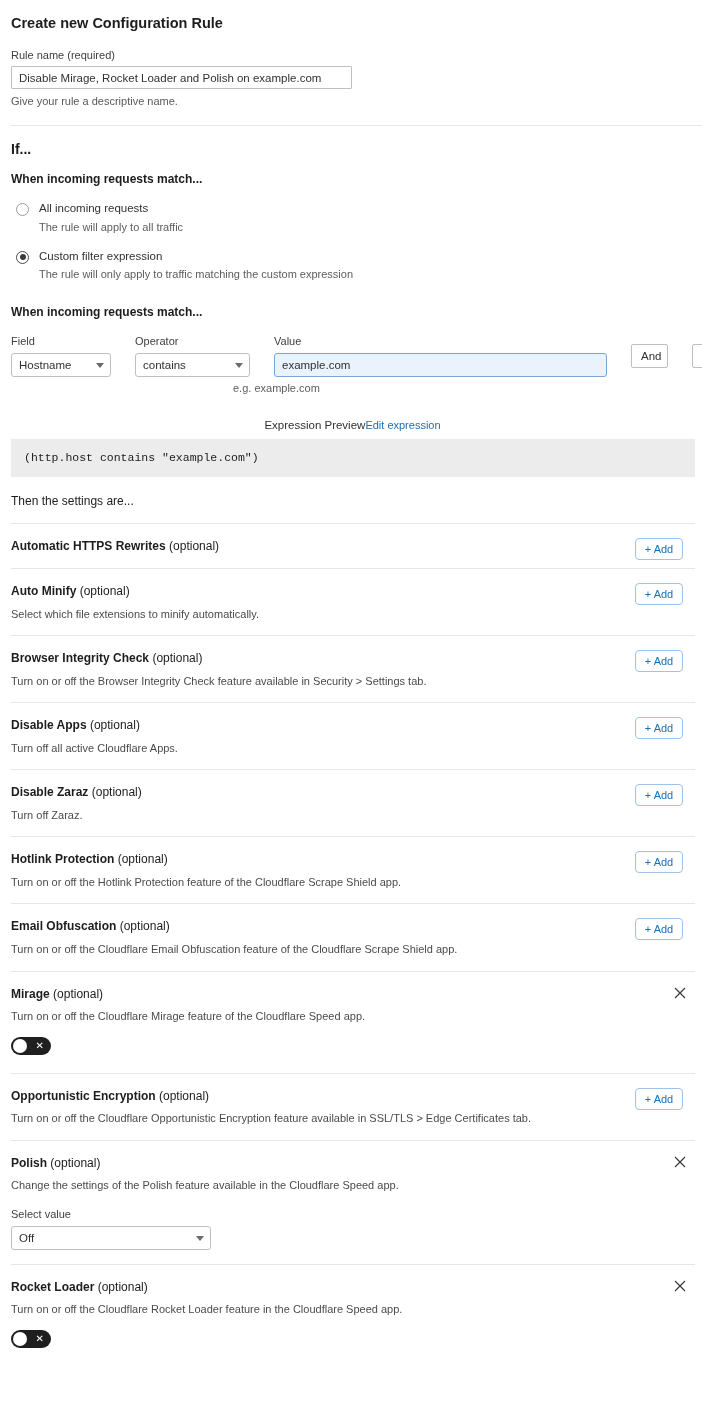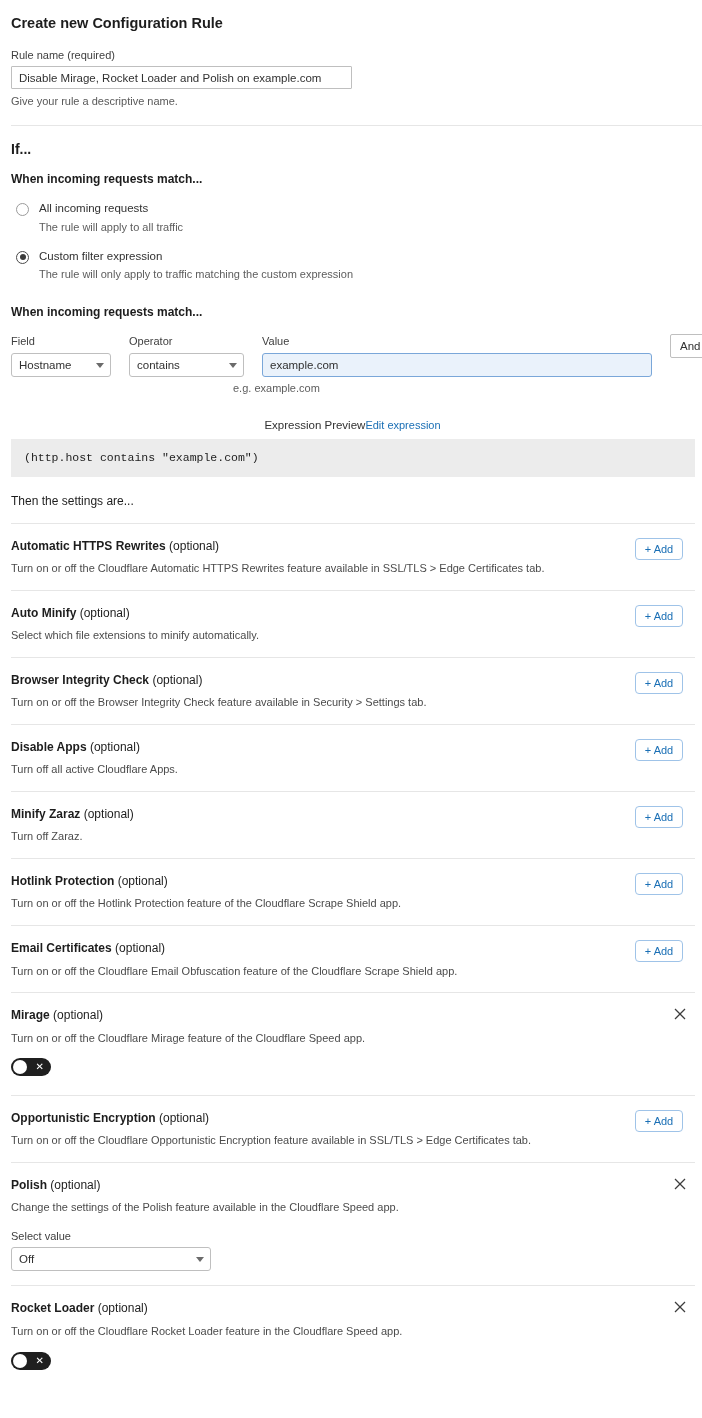--- a/index.html
+++ b/index.html
@@ -92,22 +92,22 @@
     font-size: 11.5px;
     color: #313131;
   }
   .radio-text .r-desc {
     font-size: 11px;
     color: #5d5d5d;
     margin-top: 3px;
   }
   .filter-row {
     display: flex;
-    align-items: flex-start;
-    gap: 18px;
+    align-items: center;
+    gap: 24px;
     margin-top: 12px;
   }
   .col-label {
     font-size: 11px;
     color: #404040;
     margin-bottom: 4px;
   }
   .select-wrap {
     position: relative;
     display: inline-block;
@@ -127,21 +127,21 @@
   .caret {
     position: absolute;
     right: 7px; top: 10px;
     width: 0; height: 0;
     border-left: 4px solid transparent;
     border-right: 4px solid transparent;
     border-top: 5px solid #6b6b6b;
     pointer-events: none;
   }
   .value-input {
-    width: 390px;
+    width: 333px;
     height: 24px;
     padding: 2px 7px;
     border: 1px solid #7aa7d9;
     border-radius: 3px;
     background: #eaf2fb;
     font-family: "Liberation Sans", sans-serif;
     font-size: 11.5px;
     color: #313131;
   }
   .btn-small {
@@ -345,21 +345,20 @@
   </div>
   <div class="preview-box">(http.host contains "example.com")</div>
 
   <div class="then-heading">Then the settings are...</div>
 
   <div class="setting">
     <div class="s-title">
       <span>Automatic HTTPS Rewrites</span>
       <span class="opt">(optional)</span>
     </div>
-    <div class="s-desc">Turn on or off the Cloudflare Automatic HTTPS Rewrites feature available in SSL/TLS &gt; Edge Certificates tab.</div>
     <button class="add-btn">+ Add</button>
   </div>
 
   <div class="setting">
     <div class="s-title">
       <span>Auto Minify</span>
       <span class="opt">(optional)</span>
     </div>
     <div class="s-desc">Select which file extensions to minify automatically.</div>
     <button class="add-btn">+ Add</button>
@@ -378,39 +377,39 @@
     <div class="s-title">
       <span>Disable Apps</span>
       <span class="opt">(optional)</span>
     </div>
     <div class="s-desc">Turn off all active Cloudflare Apps.</div>
     <button class="add-btn">+ Add</button>
   </div>
 
   <div class="setting">
     <div class="s-title">
-      <span>Minify Zaraz</span>
+      <span>Disable Zaraz</span>
       <span class="opt">(optional)</span>
     </div>
     <div class="s-desc">Turn off Zaraz.</div>
     <button class="add-btn">+ Add</button>
   </div>
 
   <div class="setting">
     <div class="s-title">
       <span>Hotlink Protection</span>
       <span class="opt">(optional)</span>
     </div>
     <div class="s-desc">Turn on or off the Hotlink Protection feature of the Cloudflare Scrape Shield app.</div>
     <button class="add-btn">+ Add</button>
   </div>
 
   <div class="setting">
     <div class="s-title">
-      <span>Email Certificates</span>
+      <span>Email Obfuscation</span>
       <span class="opt">(optional)</span>
     </div>
     <div class="s-desc">Turn on or off the Cloudflare Email Obfuscation feature of the Cloudflare Scrape Shield app.</div>
     <button class="add-btn">+ Add</button>
   </div>
 
   <div class="setting">
     <div class="s-title">
       <span>Mirage</span>
       <span class="opt">(optional)</span>

